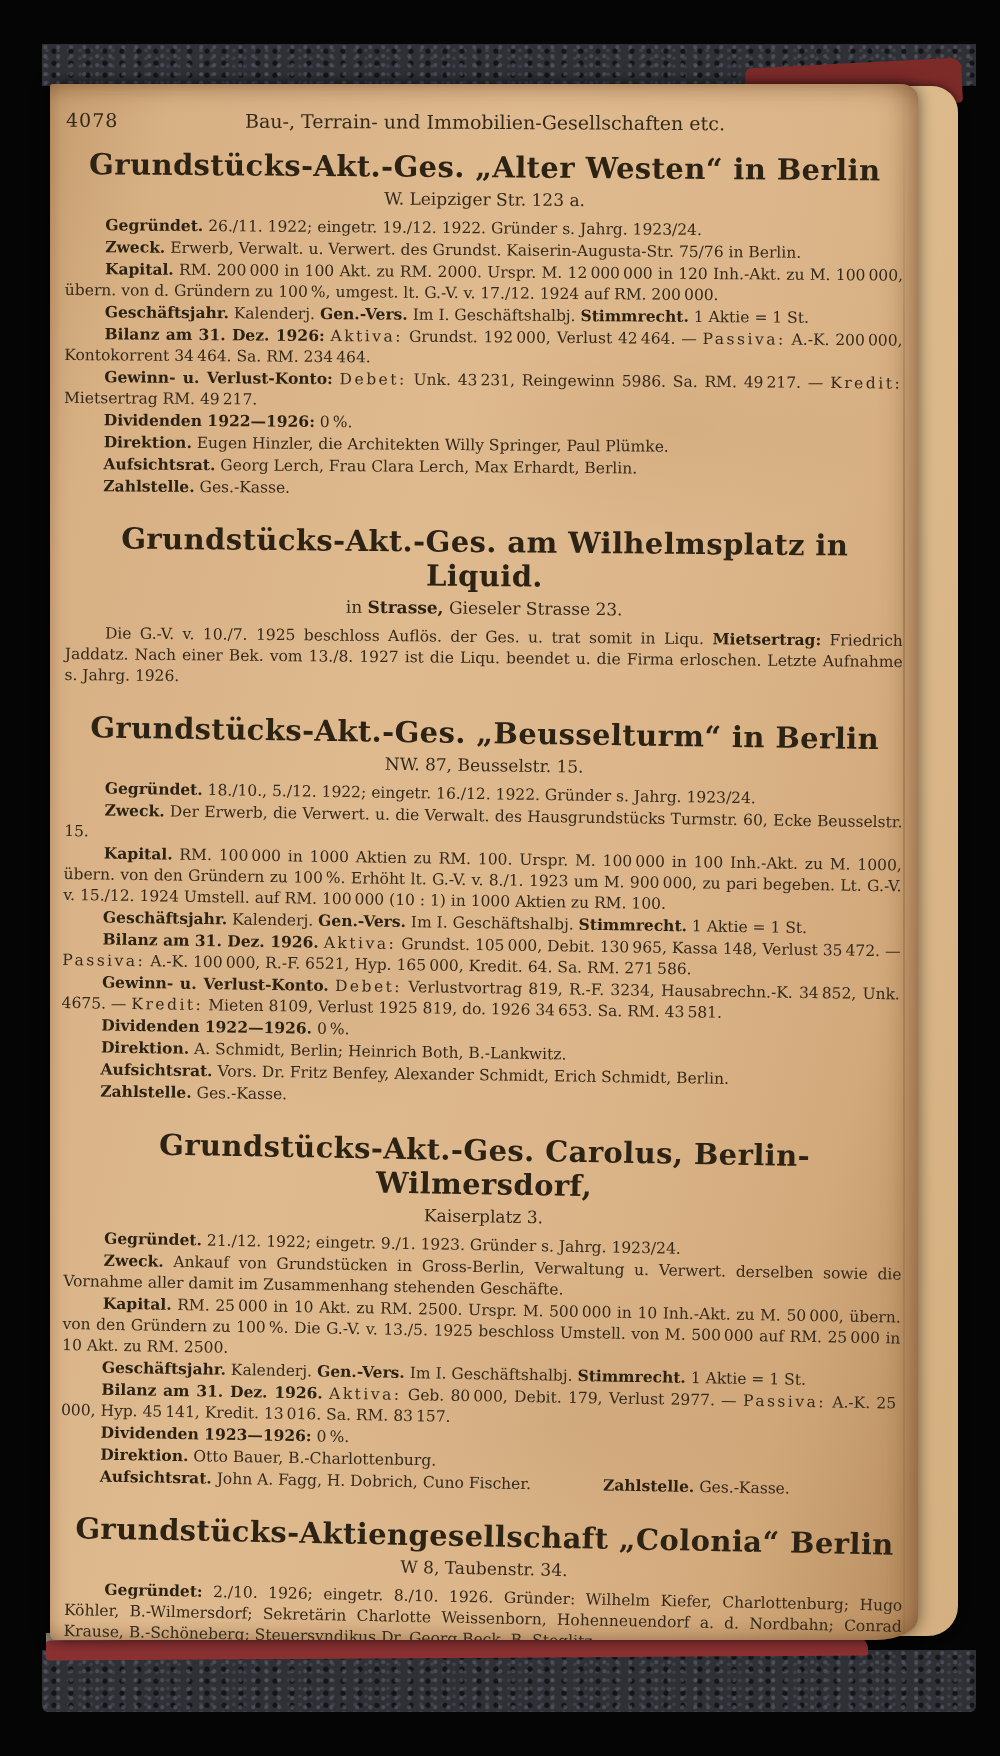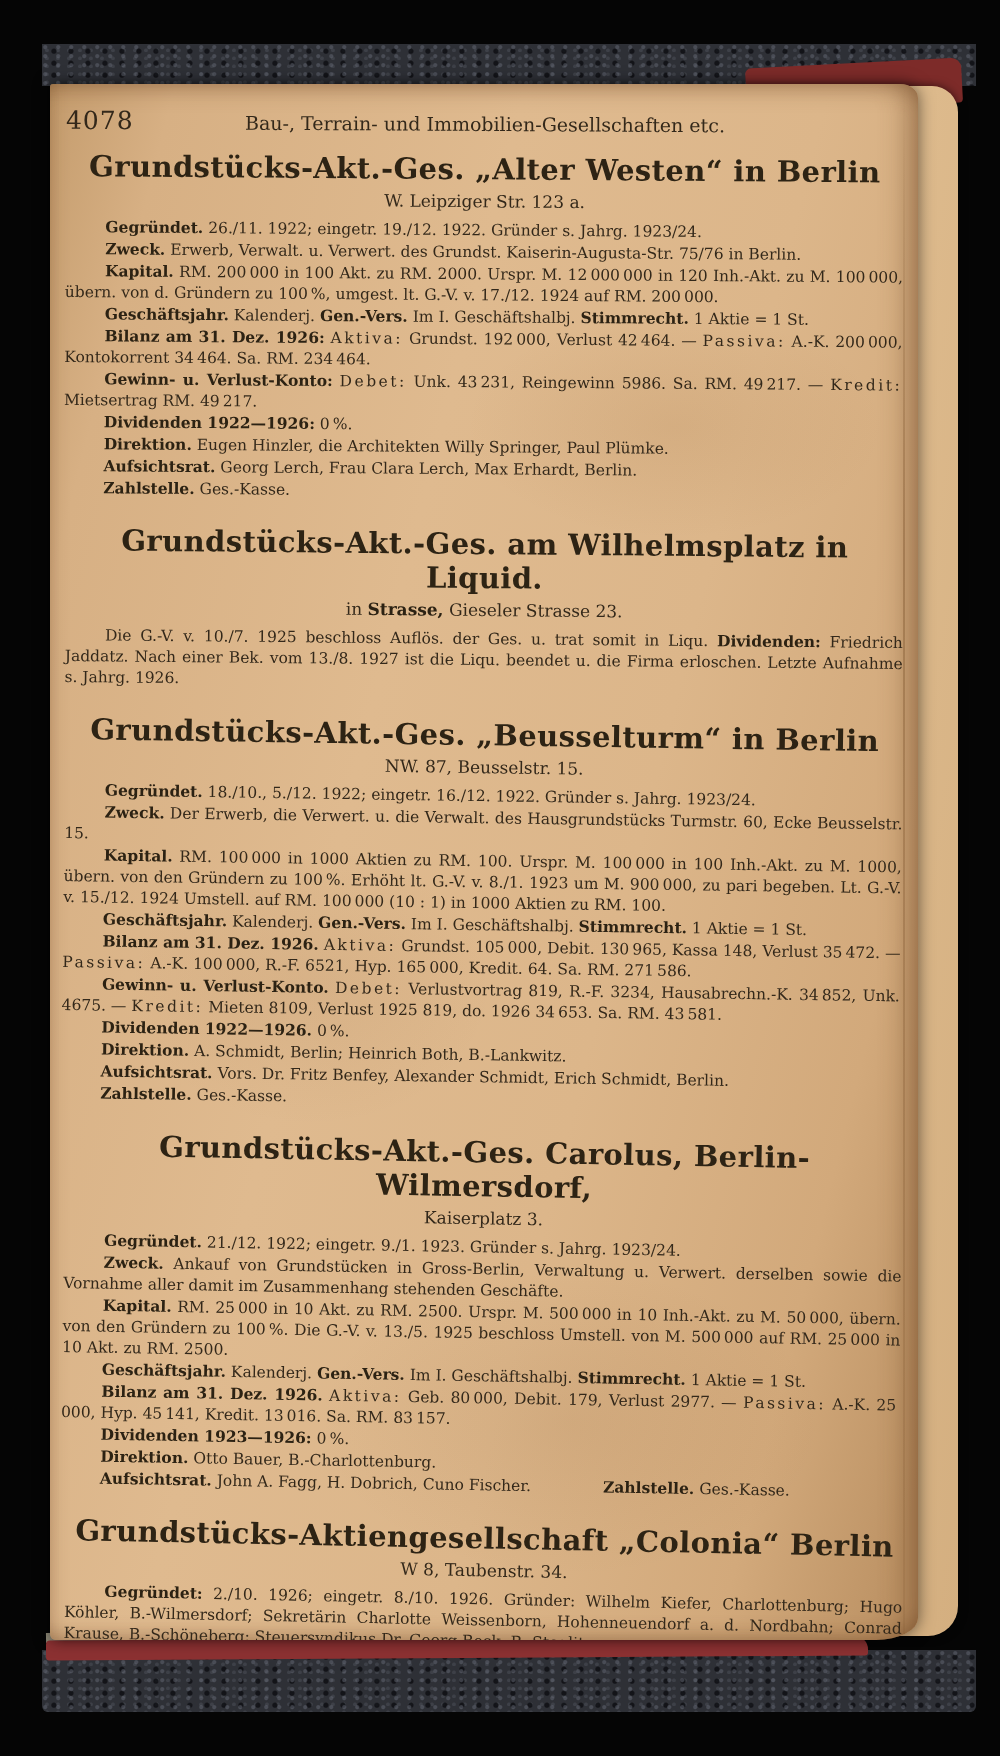--- a/index.html
+++ b/index.html
@@ -37,21 +37,21 @@
   .page::before{content:"";position:absolute;inset:0;pointer-events:none;
     background:
       radial-gradient(ellipse 300px 160px at 72% 22%, rgba(140,90,40,.10), transparent 70%),
       radial-gradient(ellipse 260px 200px at 30% 58%, rgba(120,75,35,.08), transparent 70%),
       radial-gradient(ellipse 360px 220px at 60% 86%, rgba(120,75,35,.09), transparent 70%);}
   .crease{position:absolute;right:13px;top:0;bottom:0;width:2px;pointer-events:none;
     background:linear-gradient(rgba(120,80,40,0),rgba(120,80,40,.38) 30%,rgba(120,80,40,.15));}
   .content{position:relative;padding:28px 14px 0 16px;color:#33281a;
     font-size:15.5px;line-height:21px;}
   .hdr{display:flex;align-items:baseline;margin-bottom:14px;transform:rotate(.3deg);}
-  .hdr .num{width:90px;font-size:25px;letter-spacing:1px;}
+  .hdr .num{width:90px;font-size:19px;letter-spacing:1px;}
   .hdr .run{flex:1;text-align:center;font-size:19px;}
   .hdr .sp{width:90px;}
   .entry{transform-origin:0 0;margin-bottom:24px;}
   .entry:nth-child(1){transform:rotate(.45deg);}
   .entry:nth-child(2){transform:rotate(.55deg);}
   .entry:nth-child(3){transform:rotate(.85deg);}
   .entry:nth-child(4){transform:rotate(1.0deg);}
   .entry:nth-child(5){transform:rotate(1.15deg);margin-bottom:0;}
   .entry-title{text-align:center;font-size:29px;line-height:34px;font-weight:700;
     margin:0 0 5px;letter-spacing:.4px;color:#2d2314;}
@@ -92,21 +92,21 @@
             <p class="para"><b>Bilanz am 31. Dez. 1926:</b> <span class="sperr">Aktiva:</span> Grundst. 192 000, Verlust 42 464. — <span class="sperr">Passiva:</span> A.-K. 200 000, Kontokorrent 34 464. Sa. RM. 234 464.</p>
             <p class="para"><b>Gewinn- u. Verlust-Konto:</b> <span class="sperr">Debet:</span> Unk. 43 231, Reingewinn 5986. Sa. RM. 49 217. — <span class="sperr">Kredit:</span> Mietsertrag RM. 49 217.</p>
             <p class="para"><b>Dividenden 1922—1926:</b> 0 %.</p>
             <p class="para"><b>Direktion.</b> Eugen Hinzler, die Architekten Willy Springer, Paul Plümke.</p>
             <p class="para"><b>Aufsichtsrat.</b> Georg Lerch, Frau Clara Lerch, Max Erhardt, Berlin.</p>
             <p class="para"><b>Zahlstelle.</b> Ges.-Kasse.</p>
           </section>
           <section class="entry">
             <h2 class="entry-title">Grundstücks-Akt.-Ges. am Wilhelmsplatz in Liquid.</h2>
             <div class="entry-address">in <b>Strasse,</b> Gieseler Strasse 23.</div>
-            <p class="para">Die G.-V. v. 10./7. 1925 beschloss Auflös. der Ges. u. trat somit in Liqu. <b>Dividenden:</b> Friedrich Jaddatz. Nach einer Bek. vom 13./8. 1927 ist die Liqu. beendet u. die Firma erloschen. Letzte Aufnahme s. Jahrg. 1926.</p>
+            <p class="para">Die G.-V. v. 10./7. 1925 beschloss Auflös. der Ges. u. trat somit in Liqu. <b>Mietsertrag:</b> Friedrich Jaddatz. Nach einer Bek. vom 13./8. 1927 ist die Liqu. beendet u. die Firma erloschen. Letzte Aufnahme s. Jahrg. 1926.</p>
           </section>
           <section class="entry">
             <h2 class="entry-title">Grundstücks-Akt.-Ges. „Beusselturm“ in Berlin</h2>
             <div class="entry-address">NW. 87, Beusselstr. 15.</div>
             <p class="para"><b>Gegründet.</b> 18./10., 5./12. 1922; eingetr. 16./12. 1922. Gründer s. Jahrg. 1923/24.</p>
             <p class="para"><b>Zweck.</b> Der Erwerb, die Verwert. u. die Verwalt. des Hausgrundstücks Turmstr. 60, Ecke Beusselstr. 15.</p>
             <p class="para"><b>Kapital.</b> RM. 100 000 in 1000 Aktien zu RM. 100. Urspr. M. 100 000 in 100 Inh.-Akt. zu M. 1000, übern. von den Gründern zu 100 %. Erhöht lt. G.-V. v. 8./1. 1923 um M. 900 000, zu pari begeben. Lt. G.-V. v. 15./12. 1924 Umstell. auf RM. 100 000 (10 : 1) in 1000 Aktien zu RM. 100.</p>
             <p class="para"><b>Geschäftsjahr.</b> Kalenderj. <b>Gen.-Vers.</b> Im I. Geschäftshalbj. <b>Stimmrecht.</b> 1 Aktie = 1 St.</p>
             <p class="para"><b>Bilanz am 31. Dez. 1926.</b> <span class="sperr">Aktiva:</span> Grundst. 105 000, Debit. 130 965, Kassa 148, Verlust 35 472. — <span class="sperr">Passiva:</span> A.-K. 100 000, R.-F. 6521, Hyp. 165 000, Kredit. 64. Sa. RM. 271 586.</p>
             <p class="para"><b>Gewinn- u. Verlust-Konto.</b> <span class="sperr">Debet:</span> Verlustvortrag 819, R.-F. 3234, Hausabrechn.-K. 34 852, Unk. 4675. — <span class="sperr">Kredit:</span> Mieten 8109, Verlust 1925 819, do. 1926 34 653. Sa. RM. 43 581.</p>

